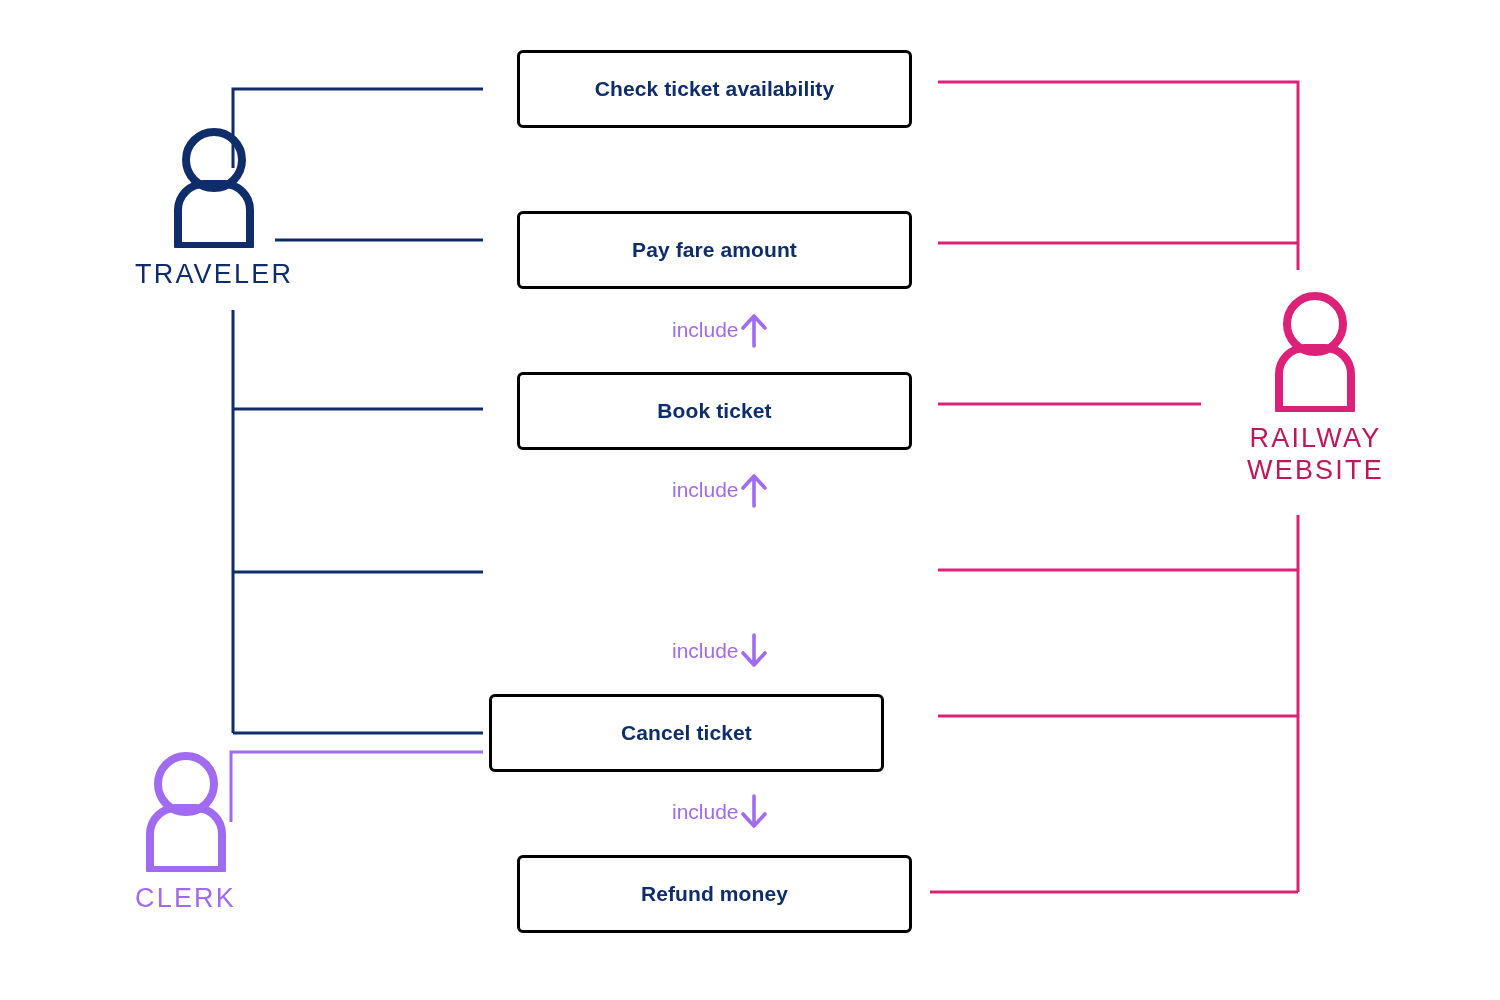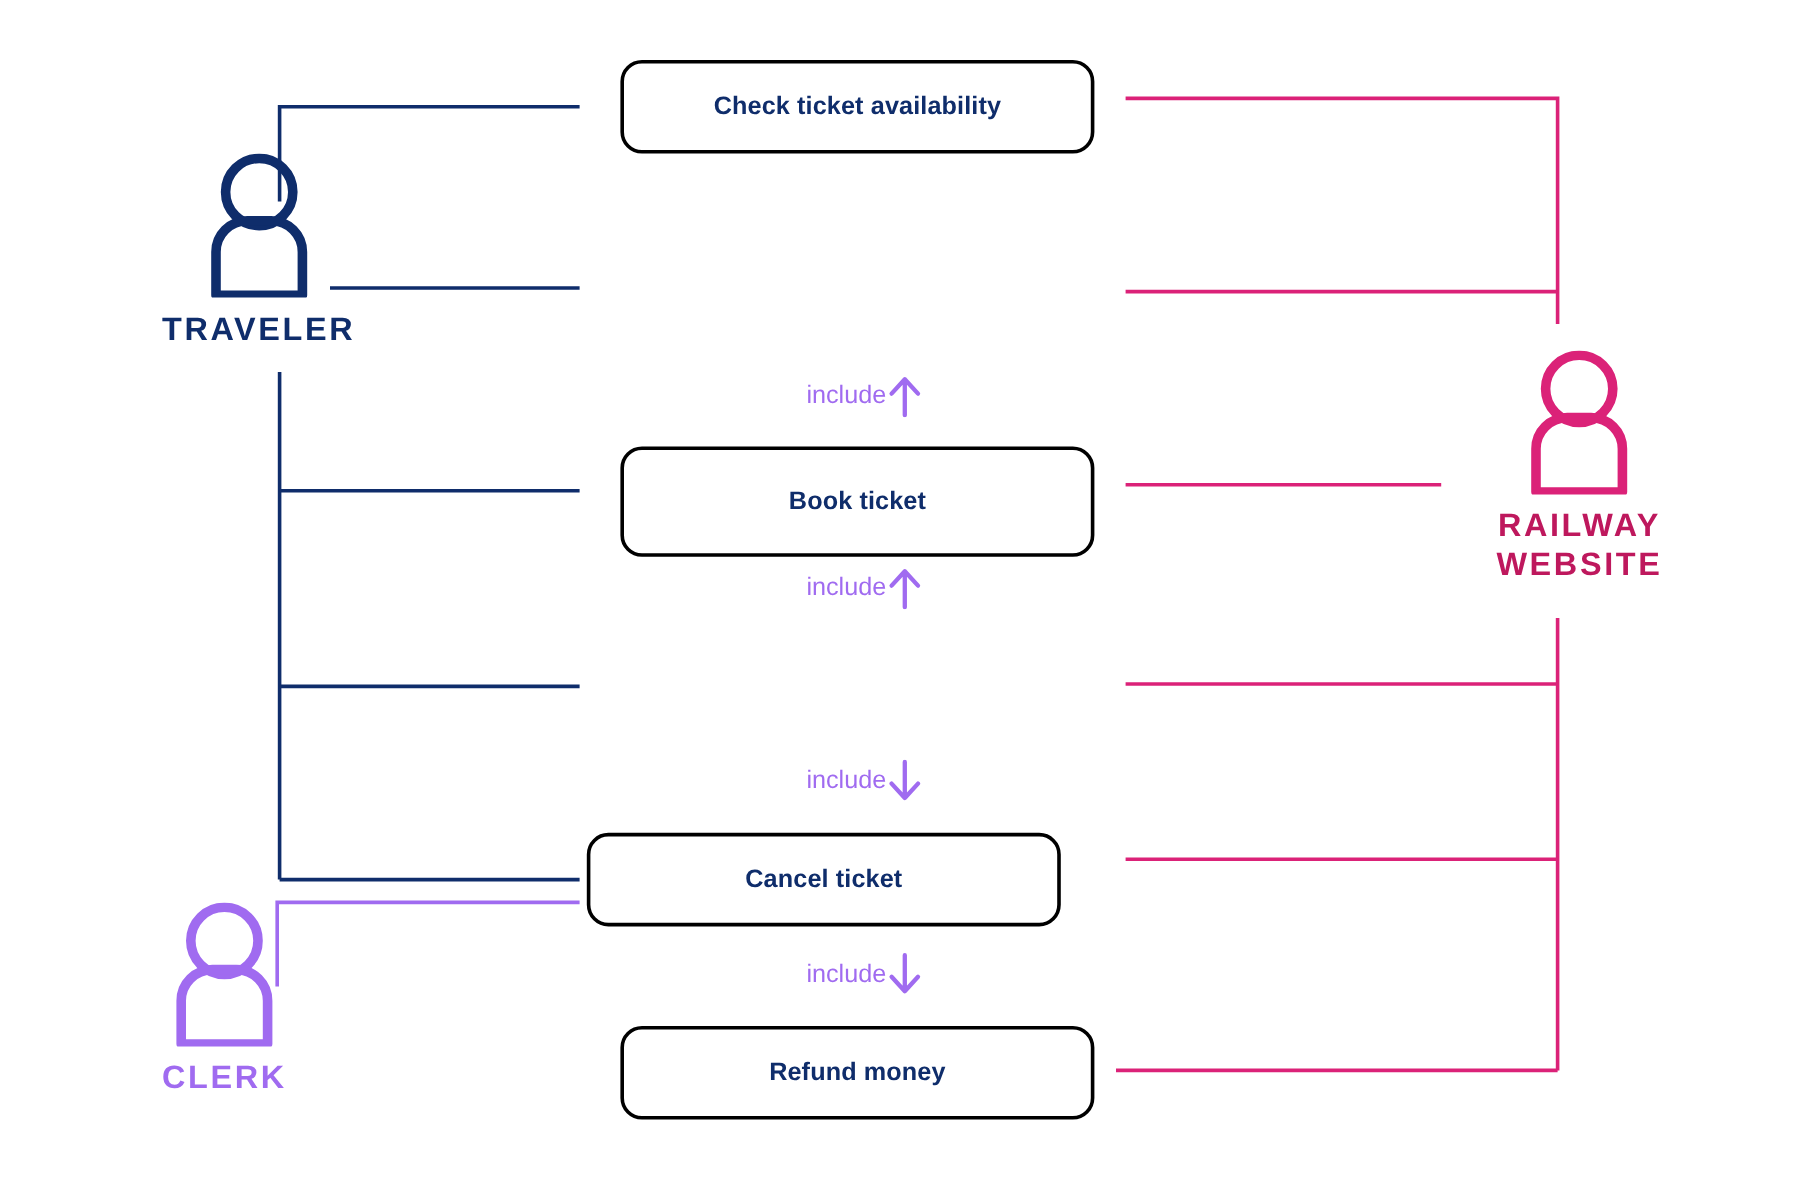--- a/index.html
+++ b/index.html
@@ -26,21 +26,21 @@
     width: 1500px;
     height: 1000px;
     overflow: visible;
   }
 
   
   .usecase {
     position: absolute;
     box-sizing: border-box;
     border: 3px solid #000000;
-    border-radius: 18px;
+    border-radius: 6px;
     background: #ffffff;
     display: flex;
     align-items: center;
     justify-content: center;
     text-align: left;
     color: #0f2d6b;
     font-family: "Liberation Sans", sans-serif;
     font-weight: bold;
     font-size: 21px;
     line-height: 1.28;
@@ -52,21 +52,21 @@
   
   .actor {
     position: absolute;
     display: flex;
     flex-direction: column;
     align-items: center;
   }
   .actor-name {
     margin-top: 10px;
     font-family: "Liberation Sans", sans-serif;
-    font-weight: bold;
+    font-weight: normal;
     font-size: 27px;
     letter-spacing: 2.2px;
     text-align: center;
     line-height: 1.2;
     white-space: pre-line;
   }
 
   
   .include-rel {
     position: absolute;
@@ -131,22 +131,25 @@
       <path d="M10 118 L10 82 A26 26 0 0 1 36 56 L56 56 A26 26 0 0 1 82 82 L82 118 Z" fill="none" stroke="#db2278" stroke-width="8" stroke-linejoin="round"></path>
     </svg>
     <div class="actor-name" style="color:#be185d;">RAILWAY
 WEBSITE</div>
   </div>
 
   <div class="usecase" style="left:517px; top:50px; width:395px; height:78px;">
     <span class="label">Check ticket availability</span>
   </div>
 
+  <div class="usecase" style="left:517px; top:211px; width:395px; height:78px;">
+    <span class="label">Pay fare amount</span>
+  </div>
 
-  <div class="usecase" style="left:517px; top:372px; width:395px; height:92px;">
+  <div class="usecase" style="left:517px; top:372px; width:395px; height:78px;">
     <span class="label">Book ticket</span>
   </div>
 
 
   <div class="usecase" style="left:489px; top:694px; width:395px; height:78px;">
     <span class="label">Cancel ticket</span>
   </div>
 
   <div class="usecase" style="left:517px; top:855px; width:395px; height:78px;">
     <span class="label">Refund money</span>

